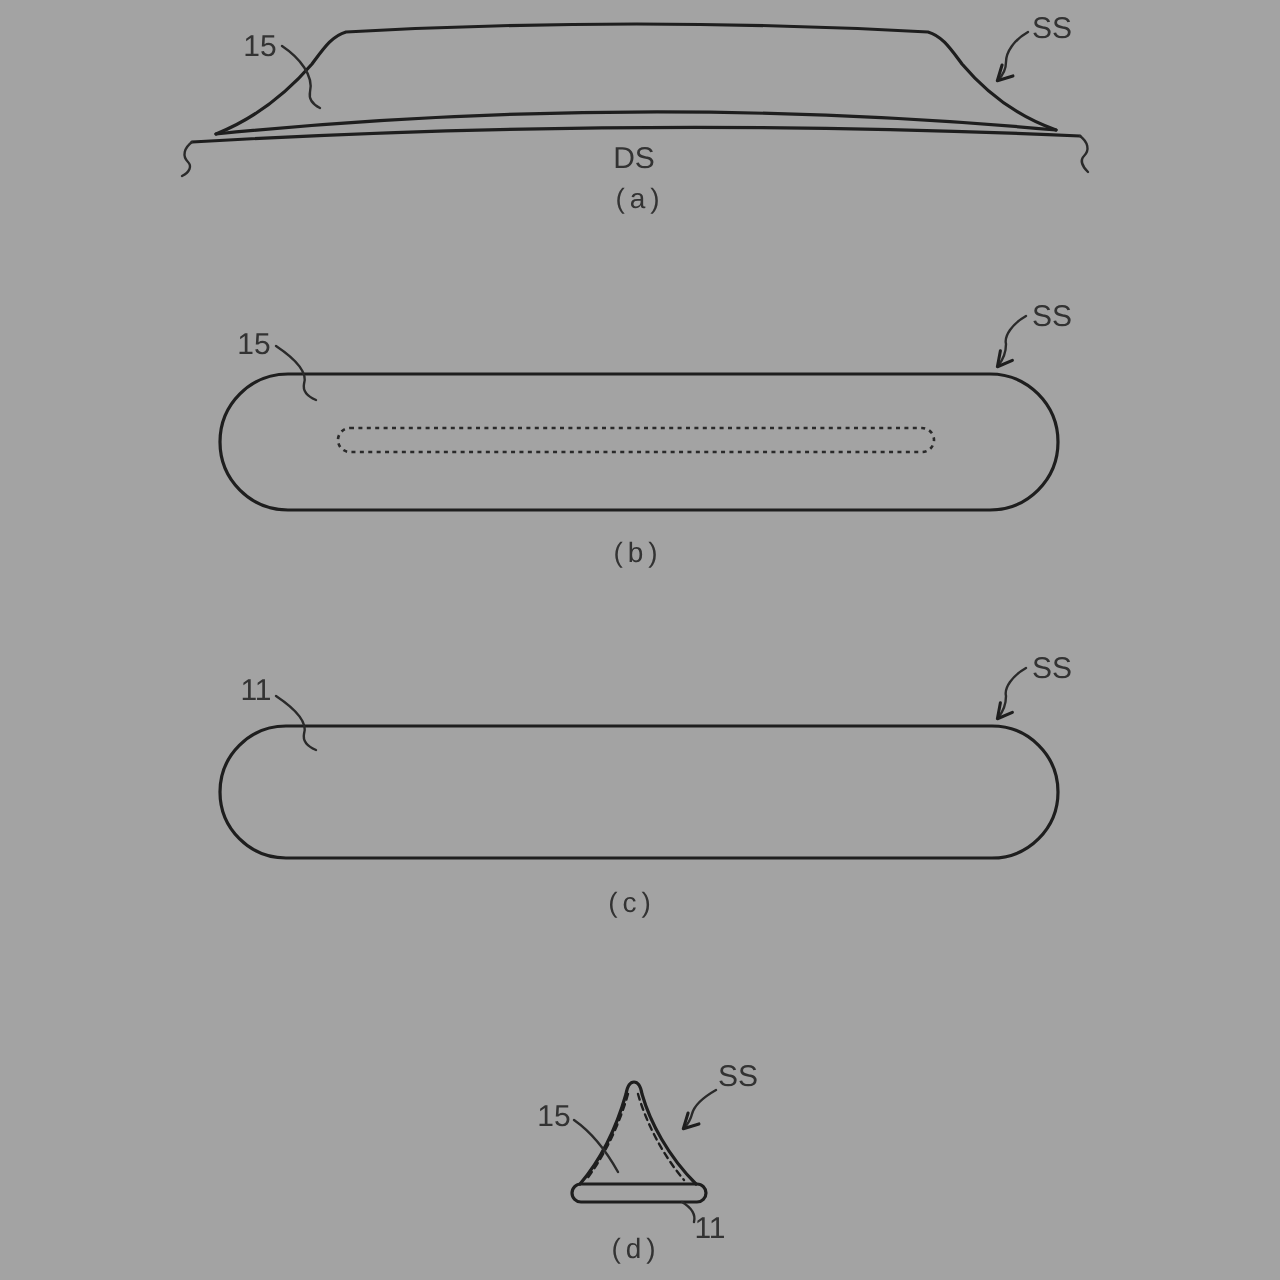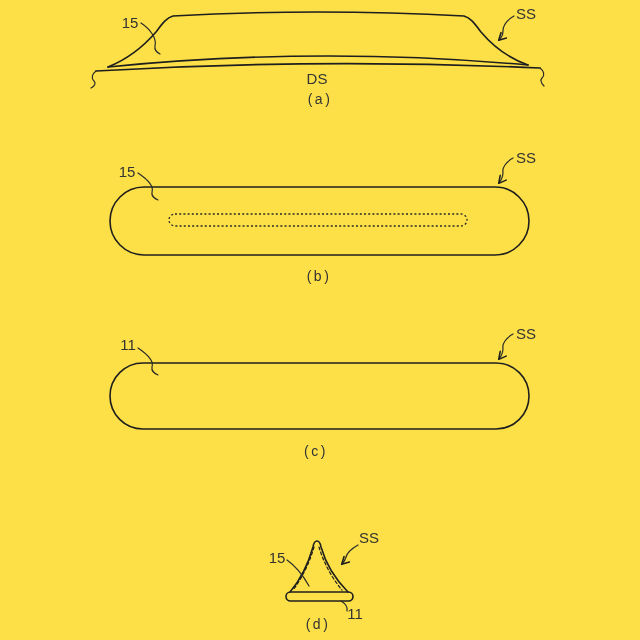--- a/index.html
+++ b/index.html
@@ -4,21 +4,21 @@
 <style>
   html, body {
     margin: 0;
     padding: 0;
     background: #ffffff;
   }
   .canvas {
     position: relative;
     width: 640px;
     height: 640px;
-    background: #fde047;
+    background: #a3a3a3;
     overflow: hidden;
   }
   svg { display: block; }
   .outline {
     fill: none;
     stroke: #1e1e1e;
     stroke-width: 1.6;
     stroke-linecap: round;
     stroke-linejoin: round;
   }

